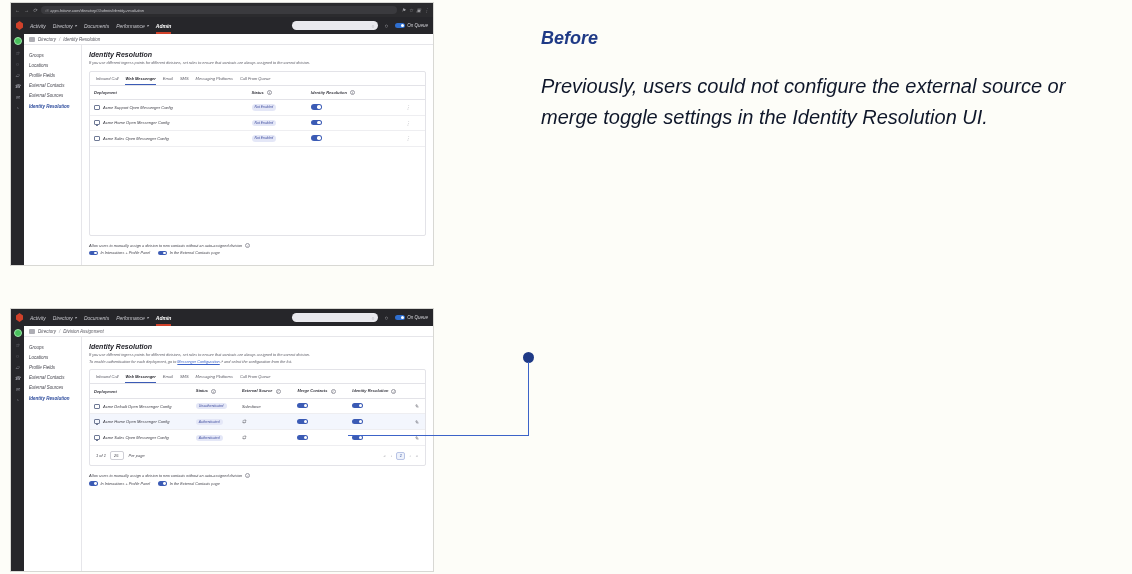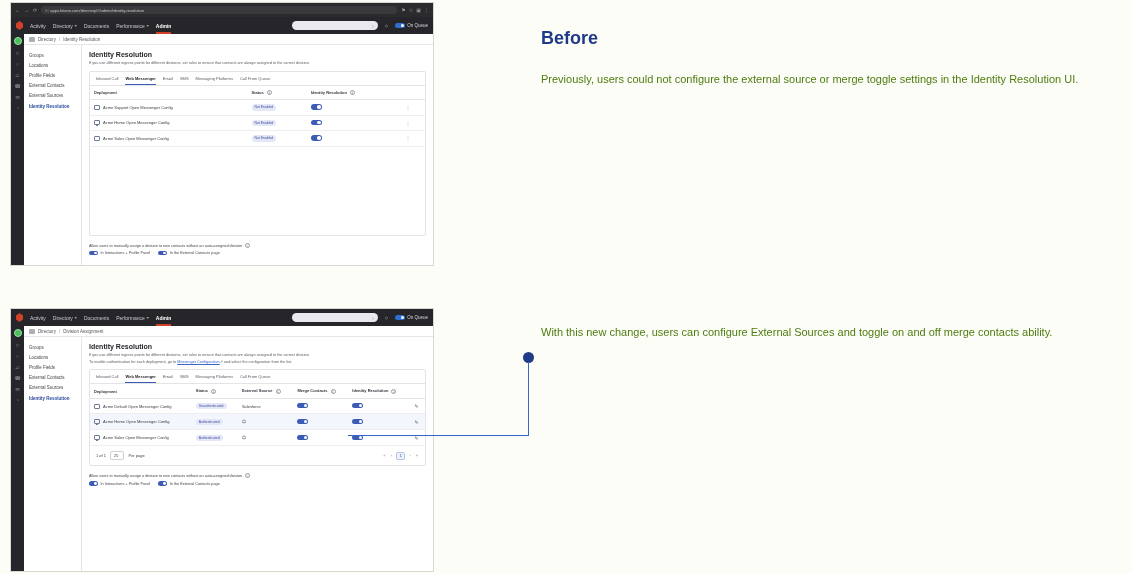--- a/index.html
+++ b/index.html
@@ -3,21 +3,21 @@
 <meta charset="utf-8">
 <style>
   * { box-sizing: border-box; }
   html, body {
     margin: 0; padding: 0;
     width: 1132px; height: 574px;
     background: #fdfdf8;
     font-family: "Liberation Sans", sans-serif;
     overflow: hidden;
   }
-  .page { position: relative; width: 1132px; height: 574px; background: #fdfdf8; }
+  .page { position: relative; width: 1132px; height: 574px; background: #fdfdf8; font-style: italic; }
 
   
   .shot {
     position: absolute;
     background: #fff;
     border: 1px solid #d8d8d4;
     overflow: hidden;
   }
   .shot.before { left: 10px; top: 2px; width: 424px; height: 264px; }
   .shot.after  { left: 10px; top: 308px; width: 424px; height: 264px; }
@@ -188,21 +188,21 @@
   .fn-item { display: flex; align-items: center; gap: 2.5px; font-size: 3.8px; color: #45454e; }
   .tgl.sm { width: 9px; height: 4.5px; }
   .tgl.sm::after { width: 2.8px; height: 2.8px; }
 
   
   .note { position: absolute; left: 541px; width: 582px; }
   .note h2 {
     margin: 0 0 22px 0; font-size: 18px; font-weight: bold; color: #1f3a86;
   }
   .note p {
-    margin: 0 0 18px 0; font-size: 11px; line-height: 1.55; color: #4d7c0f;
+    margin: 0 0 18px 0; font-size: 20px; line-height: 1.55; color: #0f172a;
   }
   .note.before-note { top: 28px; }
   .note.after-note { top: 324px; }
 
   
   .connector { position: absolute; left: 348px; top: 352px; width: 186px; height: 84px; }
   .conn-dot {
     position: absolute; right: 0; top: 0; width: 11px; height: 11px;
     border-radius: 50%; background: #1f3a86;
   }
@@ -624,16 +624,15 @@
     <span class="conn-v"></span>
     <span class="conn-h"></span>
   </div>
 
   <div class="note before-note">
     <h2>Before</h2>
     <p>Previously, users could not configure the external source or merge toggle settings in the Identity Resolution UI.</p>
   </div>
 
   <div class="note after-note">
-    <p>With this new change, users can configure External Sources and toggle on and off merge contacts ability.</p>
   </div>
 
 </div>
 
 </body></html>

